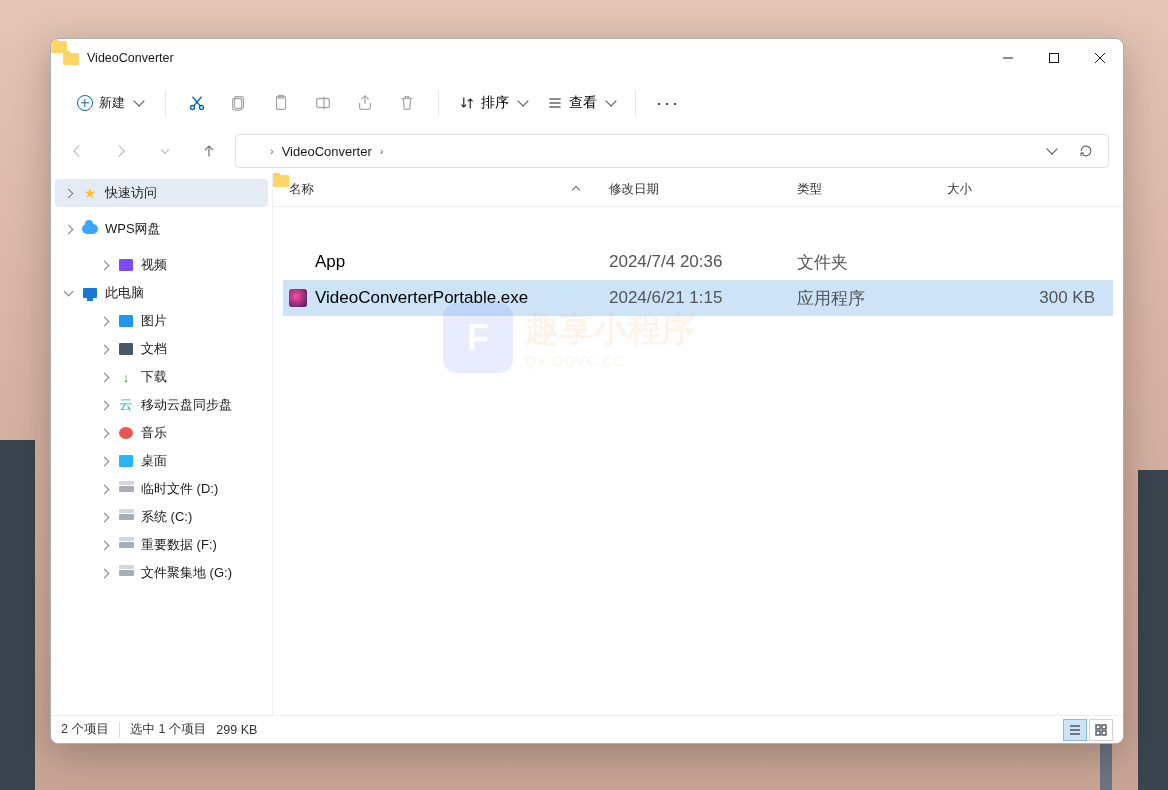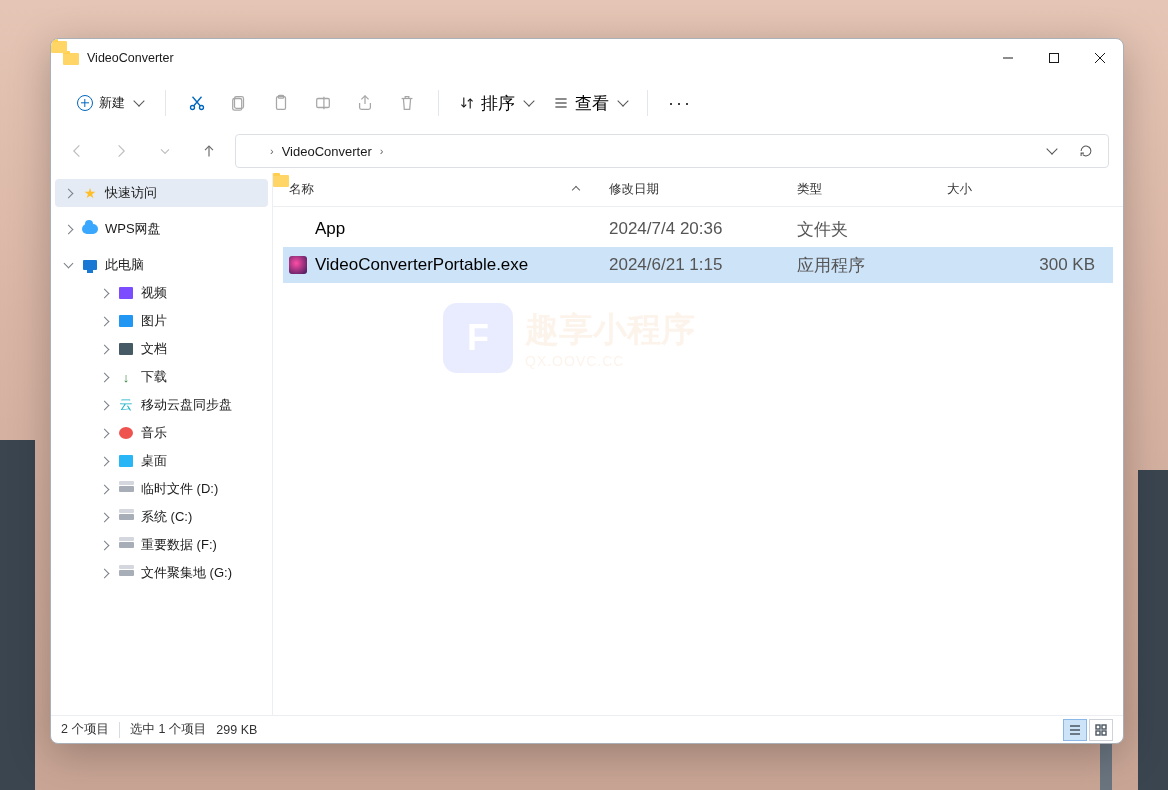--- a/index.html
+++ b/index.html
@@ -28,21 +28,21 @@
 .plus-circle{width:16px;height:16px;border:1.4px solid #0067c0;border-radius:50%;position:relative;}
 .plus-circle::before,.plus-circle::after{content:"";position:absolute;background:#0067c0;}
 .plus-circle::before{left:3px;right:3px;top:50%;height:1.4px;transform:translateY(-50%);}
 .plus-circle::after{top:3px;bottom:3px;left:50%;width:1.4px;transform:translateX(-50%);}
 .tb-new span{font-size:13px;color:#1a1a1a;}
 .chev{width:8px;height:8px;border-right:1.3px solid #555;border-bottom:1.3px solid #555;transform:rotate(45deg);margin-left:4px;margin-top:-4px;}
 .tb-sep{width:1px;height:26px;background:#e3e6eb;margin:0 8px;}
 .tb-ico{ width:38px;height:36px;display:flex;align-items:center;justify-content:center;border-radius:4px;}
 .tb-ico svg{width:18px;height:18px;}
 .tb-ico.disabled svg{opacity:.38;}
-.tb-group{display:flex;align-items:center;gap:6px;padding:6px 8px;border-radius:4px;font-size:17px;}
+.tb-group{display:flex;align-items:center;gap:6px;padding:6px 8px;border-radius:4px;font-size:14px;}
 .dots{letter-spacing:2px;font-size:18px;color:#1a1a1a;padding:4px 8px;}
 .navrow{ height:44px; display:flex; align-items:center; padding:0 14px 0 8px; gap:8px;}
 .nav-arrow{ width:36px;height:36px;display:flex;align-items:center;justify-content:center;border-radius:4px;}
 .nav-arrow svg{width:16px;height:16px;stroke:#6e6e6e;stroke-width:1.5;fill:none;}
 .nav-arrow.dis svg{stroke:#bfbfbf;}
 .addr{ flex:1; height:34px; border:1px solid #dcdfe4; border-radius:4px; display:flex; align-items:center; padding:0 8px; gap:8px;}
 .addr .fico{width:18px;height:16px;}
 .addr .crumb{font-size:13px;color:#1a1a1a;}
 .addr .sep{font-size:11px;color:#666;}
 .addr .spacer{flex:1;}
@@ -58,21 +58,21 @@
 .side-item .ico{width:18px;height:16px;display:flex;align-items:center;justify-content:center;}
 .indent2{padding-left:42px;}
 .star{color:#ffbf2b;font-size:14px;}
 .cloud{width:16px;height:10px;background:#3aa7ff;border-radius:6px;position:relative;}
 .cloud::before{content:"";position:absolute;left:3px;top:-4px;width:8px;height:8px;background:#3aa7ff;border-radius:50%;}
 .mon{width:14px;height:10px;background:#1978d4;border-radius:1px;position:relative;}
 .mon::after{content:"";position:absolute;left:4px;bottom:-3px;width:6px;height:3px;background:#1978d4;}
 .sq{width:14px;height:12px;border-radius:1px;}
 .drive{width:15px;height:6px;background:#a8aeb8;border-radius:1px;position:relative;}
 .drive::before{content:"";position:absolute;left:0;top:-5px;width:15px;height:4px;background:#d4d8de;border-radius:1px;}
-.content{ flex:1; display:flex; flex-direction:column; position:relative;}
+.content{ flex:1; display:flex; flex-direction:column; position:relative;gap:33px;}
 .cols{ height:34px; display:flex; align-items:center; border-bottom:1px solid #eceef2; font-size:12.5px; color:#333; padding-left:16px;}
 .col-name{width:320px;display:flex;align-items:center;gap:6px;}
 .col-name .sort{width:6px;height:6px;border-left:1px solid #666;border-top:1px solid #666;transform:rotate(45deg);margin-left:auto;margin-right:30px;}
 .col-date{width:188px;}
 .col-type{width:150px;}
 .col-size{flex:1;}
 .rows{flex:1;padding:4px 10px 4px 10px;}
 .row{ display:flex; align-items:center; height:36px; padding-left:6px; border-radius:0; font-size:17px;}
 .row.sel{ background:#cde3f8;}
 .row .c-name{width:320px;display:flex;align-items:center;gap:8px;}
@@ -255,37 +255,37 @@
       <div class="side-item">
         <div class="tw">
             <div class="c"></div>
           </div>
         <div class="ico">
             <div class="cloud"></div>
           </div>
         <span>WPS网盘</span>
       </div>
       <div style="height:8px"></div>
+      <div class="side-item indent2">
+        <div class="tw">
+            <div class="c"></div>
+          </div>
+        <div class="ico">
+            <div class="sq" style="background:#7c4dff"></div>
+          </div>
+        <span>视频</span>
+      </div>
       <div class="side-item">
         <div class="tw">
             <div class="c open"></div>
           </div>
         <div class="ico">
             <div class="mon"></div>
           </div>
         <span>此电脑</span>
-      </div>
-      <div class="side-item indent2">
-        <div class="tw">
-            <div class="c"></div>
-          </div>
-        <div class="ico">
-            <div class="sq" style="background:#7c4dff"></div>
-          </div>
-        <span>视频</span>
       </div>
       <div class="side-item indent2">
         <div class="tw">
             <div class="c"></div>
           </div>
         <div class="ico">
             <div class="sq" style="background:#2196f3"></div>
           </div>
         <span>图片</span>
       </div>

